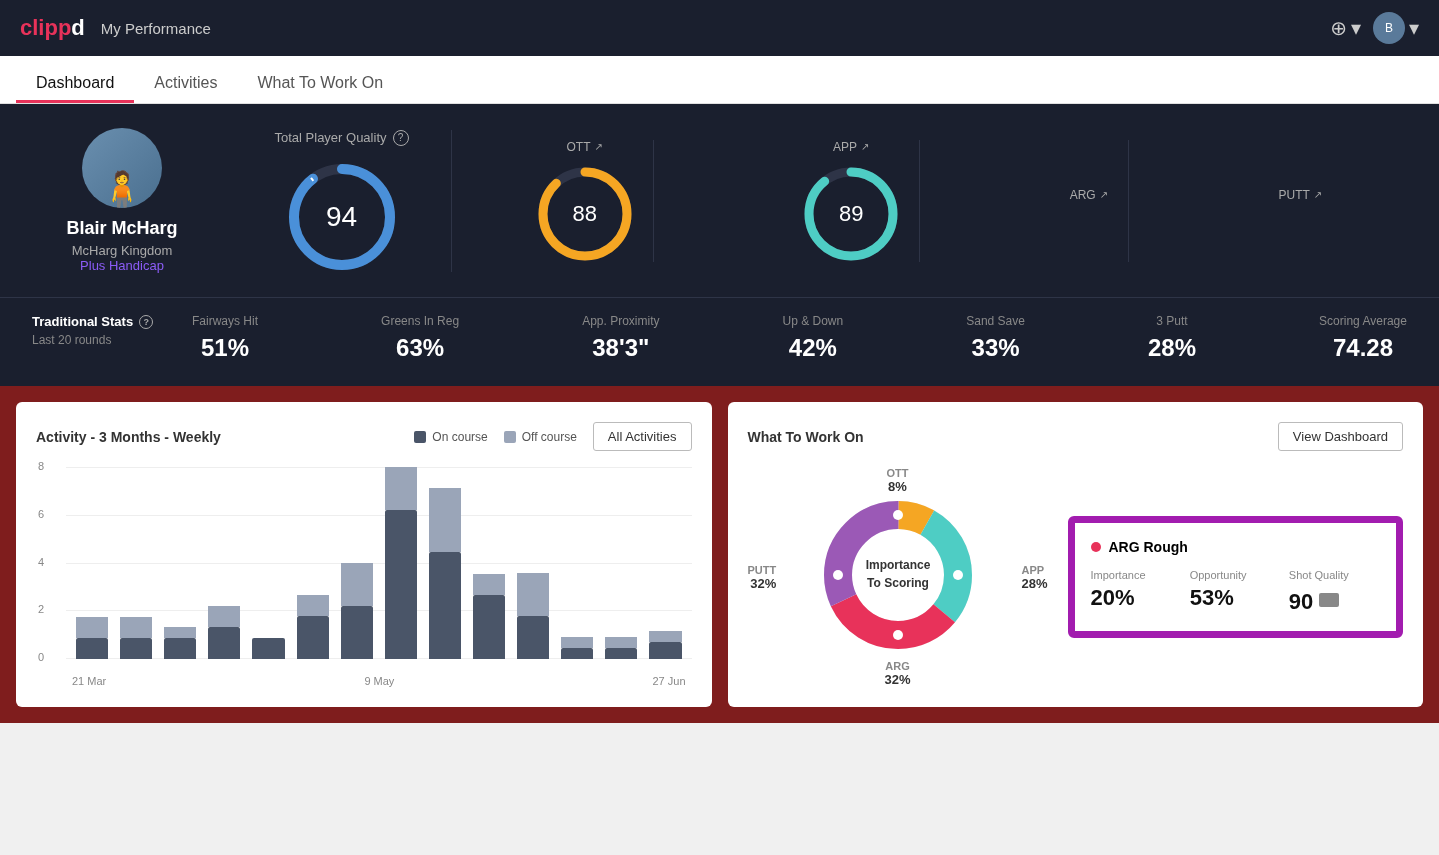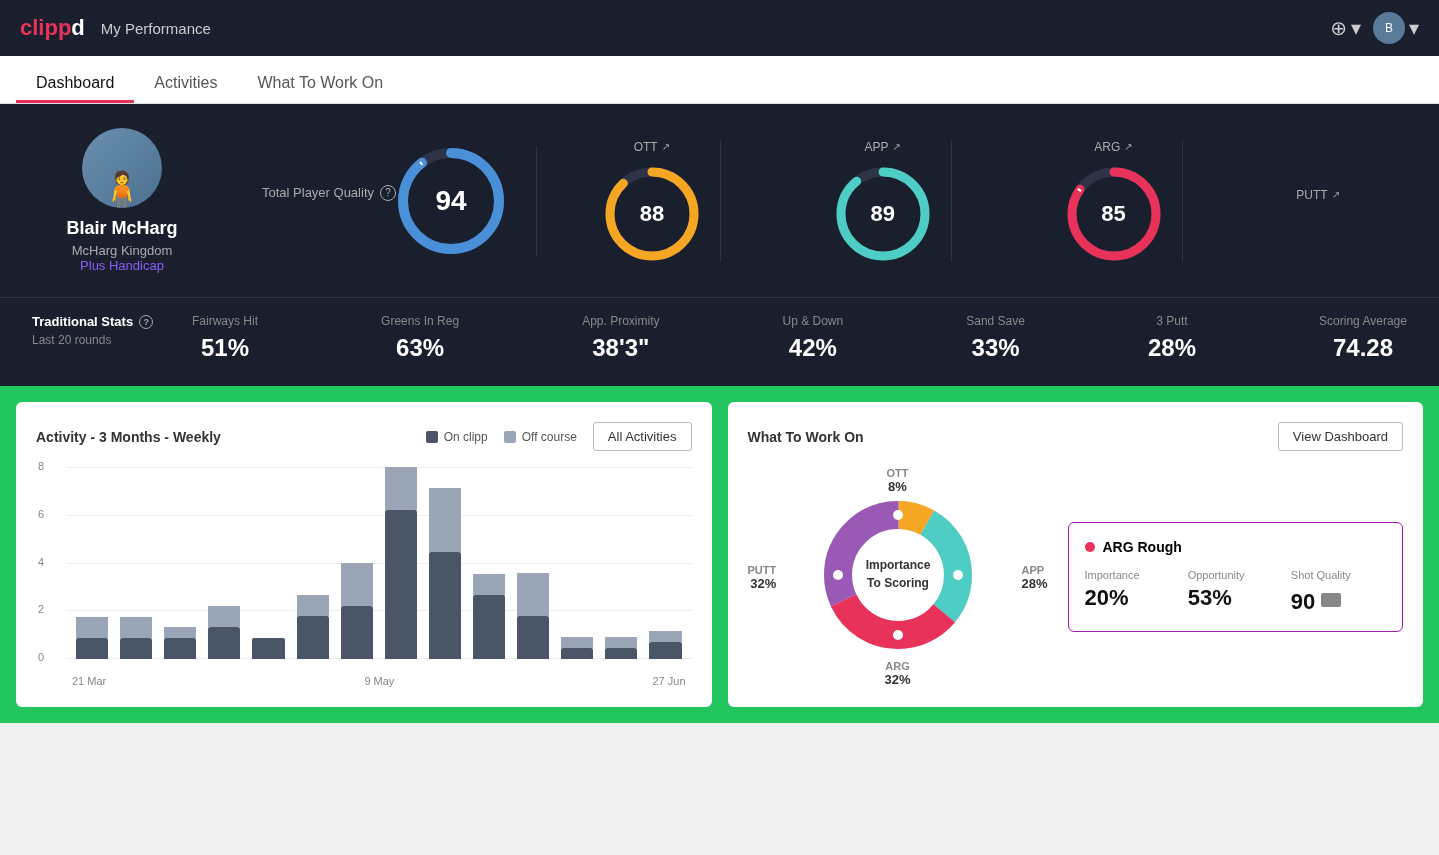--- a/index.html
+++ b/index.html
@@ -57,21 +57,21 @@
       flex-direction: column;
       align-items: center;
       min-width: 200px;
       padding-right: 20px;
     }
     .player-name { color: white; font-size: 18px; font-weight: 700; margin-top: 10px; }
     .player-country { color: #aaa; font-size: 13px; margin-top: 4px; }
     .player-hcp { color: #8b5cf6; font-size: 13px; }
     .quality-main {
       display: flex;
-      flex-direction: row;
+      flex-direction: column;
       align-items: center;
       justify-content: center;
       min-width: 220px;
       border-right: 1px solid #2e3447;
       padding: 0 30px;
     }
     .quality-label {
       color: #aaa;
       font-size: 13px;
       display: flex;
@@ -83,21 +83,21 @@
       width: 16px; height: 16px; border-radius: 50%; border: 1px solid #aaa;
       display: flex; align-items: center; justify-content: center;
       font-size: 10px; color: #aaa; cursor: pointer;
     }
 
     .score-ring-container { position: relative; display: flex; align-items: center; justify-content: center; }
     .score-ring-label {
       position: absolute;
       color: white;
       font-size: 28px;
-      font-weight: 700;
+      font-weight: 400;
     }
 
     .score-cards {
       display: flex;
       flex: 1;
       justify-content: space-around;
     }
     .score-card {
       display: flex;
       flex-direction: column;
@@ -135,21 +135,21 @@
     }
     .stat-item { display: flex; flex-direction: column; align-items: center; }
     .stat-name { color: #888; font-size: 12px; }
     .stat-value { color: white; font-size: 24px; font-weight: 700; margin-top: 6px; }
 
     
     .bottom-section {
       display: flex;
       gap: 16px;
       padding: 16px;
-      background: #22c55e;
+      background: #7f1d1d;
     }
 
     
     .card {
       background: white;
       border-radius: 6px;
       padding: 20px;
       flex: 1;
     }
     .card-header {
@@ -229,21 +229,21 @@
     }
     .wtwo-body {
       display: flex;
       align-items: center;
       gap: 20px;
     }
 
     
     .info-panel {
       flex: 1;
-      border: 1px solid #a21caf;
+      border: 7px solid #a21caf;
       border-radius: 6px;
       padding: 16px;
       min-width: 220px;
     }
     .info-panel-title {
       display: flex;
       align-items: center;
       gap: 8px;
       font-size: 14px;
       font-weight: 600;
@@ -354,28 +354,20 @@
           </svg>
           <span class="score-ring-label" style="font-size:22px;">89</span>
         </div>
       </div>
 
       <div class="score-card">
         <div class="score-card-label">
           <span>ARG</span>
           <span class="arrow-icon">↗</span>
         </div>
-        <div class="score-ring-container">
-          <svg width="96" height="96" class="ring-svg">
-            <circle cx="48" cy="48" r="42" fill="none" stroke="#2e3447" stroke-width="9"></circle>
-            <circle cx="48" cy="48" r="42" fill="none" stroke="#e8325a" stroke-width="9" stroke-dasharray="224 40" stroke-linecap="round"></circle>
-            <circle cx="48" cy="48" r="42" fill="none" stroke="white" stroke-width="4" stroke-dasharray="2 300" stroke-dashoffset="-222"></circle>
-          </svg>
-          <span class="score-ring-label" style="font-size:22px;">85</span>
-        </div>
       </div>
 
       <div class="score-card">
         <div class="score-card-label">
           <span>PUTT</span>
           <span class="arrow-icon">↗</span>
         </div>
       </div>
     </div>
   </div>
@@ -423,21 +415,21 @@
 
 <div class="bottom-section">
 
   <div class="card">
     <div class="card-header">
       <span class="card-title">Activity - 3 Months - Weekly</span>
       <div style="display:flex;align-items:center;gap:16px;">
         <div class="legend">
           <div class="legend-item">
             <div class="legend-dot" style="background:#4a5568;"></div>
-            <span>On clipp</span>
+            <span>On course</span>
           </div>
           <div class="legend-item">
             <div class="legend-dot" style="background:#9aa5b8;"></div>
             <span>Off course</span>
           </div>
         </div>
         <button class="btn-outline">All Activities</button>
       </div>
     </div>
 

